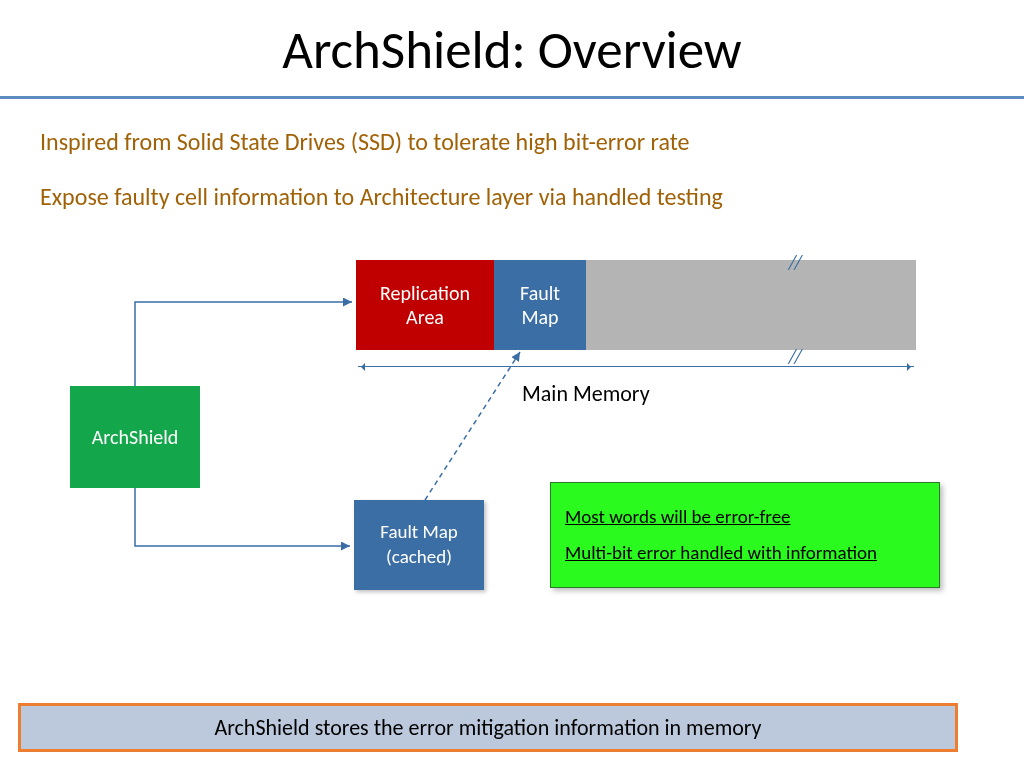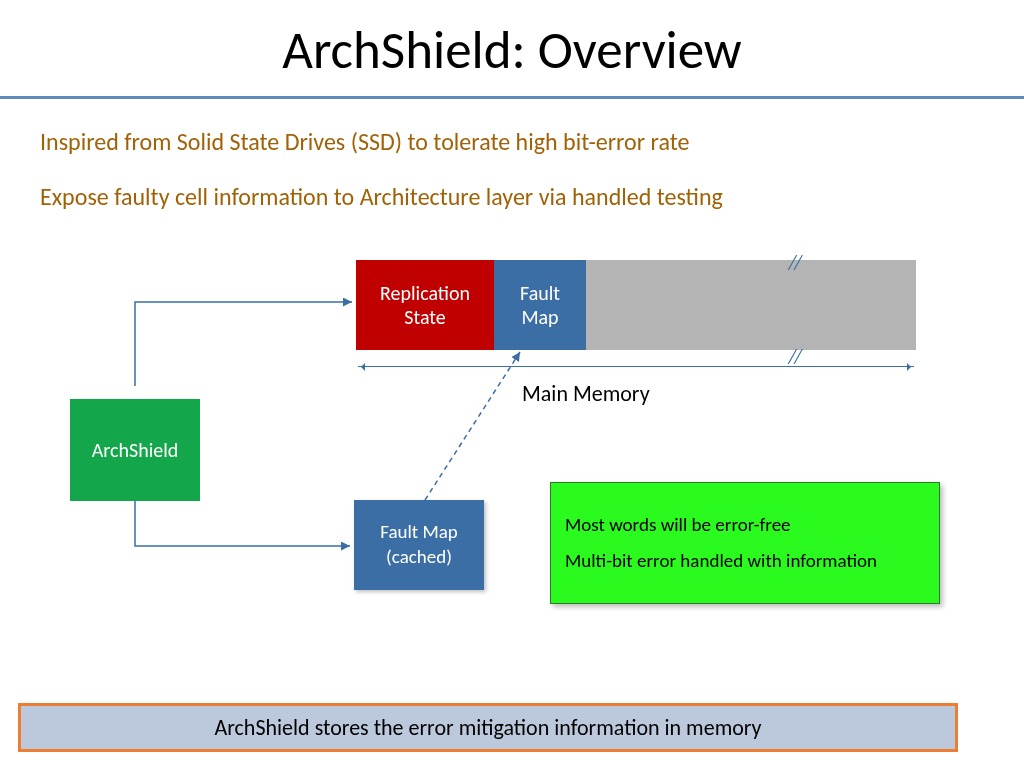--- a/index.html
+++ b/index.html
@@ -14,43 +14,44 @@
   }
   .title-rule {
     margin: 14px 0 0 0; border: none; border-top: 3px solid #5b8bbf;
   }
   .bullets { padding: 28px 40px 0 40px; }
   .bullet { font-size: 24px; color: #a16207; margin-bottom: 26px; }
   .diagram { position: absolute; left: 0; top: 250px; width: 1024px; height: 430px; }
   .archshield-box {
     position: absolute; left: 70px; top: 136px; width: 130px; height: 102px;
     background: #14a64a; color: #fff; font-size: 20px;
-    display: flex; align-items: center; justify-content: center; margin-top: 13px;
+    display: flex; align-items: center; justify-content: center;
   }
   .mem-bar { position: absolute; left: 356px; top: 10px; width: 560px; height: 90px; display: flex; }
   .mem-rep { background: #c00000; color: #fff; width: 138px; display:flex; align-items:center; justify-content:center; font-size:20px; text-align:center; line-height:1.2; }
   .mem-fmap { background: #3a6ea5; color:#ffffff; width:92px; display:flex; align-items:center; justify-content:center; font-size:20px; text-align:center; line-height:1.2;}
   .mem-rest { background: #b4b4b4; flex: 1; position: relative; }
   .break-marks { position:absolute; color:#3a6ea5; font-style:italic; font-size:20px; letter-spacing:-2px; }
   .mem-label { position:absolute; left:522px; top:130px; font-size:22px; }
   .dim-line { position:absolute; border-top:1px solid #3a6ea5; }
   .dim-line::before, .dim-line::after { content:""; position:absolute; top:-4px; border:4px solid transparent; }
   .dim-line::before { left:-1px; border-right-color:#3a6ea5; }
   .dim-line::after { right:-1px; border-left-color:#3a6ea5; }
   .fm-cache {
     position:absolute; left:354px; top:250px; width:130px; height:90px;
     background:#3a6ea5; color:#fff; font-size:19px; text-align:center;
     display:flex; align-items:center; justify-content:center; line-height:1.3;
     box-shadow: 2px 2px 4px rgba(0,0,0,.25);
   }
   .callout {
     position:absolute; left:550px; top:232px; width:390px;
-    background:#2bfa1f; border:1px solid #2a7a2a; padding:24px 14px;
+    background:#2bfa1f; border:1px solid #2a7a2a; padding:16px 14px;
     font-size:19px; line-height:1.9;
     box-shadow: 3px 3px 5px rgba(0,0,0,.25);
+    text-decoration: underline;
   }
   .summary-bar {
     position:absolute; left:18px; bottom:16px; width:940px;
     background:#bcc9dc; border:3px solid #ed7d31;
     text-align:center; font-size:22px; padding:8px 0;
   }
   svg.connectors { position:absolute; left:0; top:0; width:1024px; height:430px; pointer-events:none; }
 </style>
 </head>
 <body>
@@ -76,21 +77,21 @@
 
     <path d="M135 238 L135 296 L350 296" stroke="#3a6ea5" stroke-width="1.5" fill="none" marker-end="url(#arr)"></path>
 
     <path d="M425 250 L520 102" stroke="#3a6ea5" stroke-width="1.5" stroke-dasharray="5,4" fill="none" marker-end="url(#arr)" marker-start="url(#arr)"></path>
   </svg>
 
   <div class="archshield-box">ArchShield</div>
 
   <div class="mem-bar">
     <div class="mem-rep" style="white-space:pre-line">Replication
-State</div>
+Area</div>
     <div class="mem-fmap" style="white-space:pre-line">Fault
 Map</div>
     <div class="mem-rest">
       <span class="break-marks" style="right:116px; top:-10px;">//</span>
       <span class="break-marks" style="right:116px; bottom:-18px;">//</span>
     </div>
   </div>
 
   <div class="dim-line" style="left:358px; top:116px; width:556px;"></div>
   <div class="mem-label">Main Memory</div>

